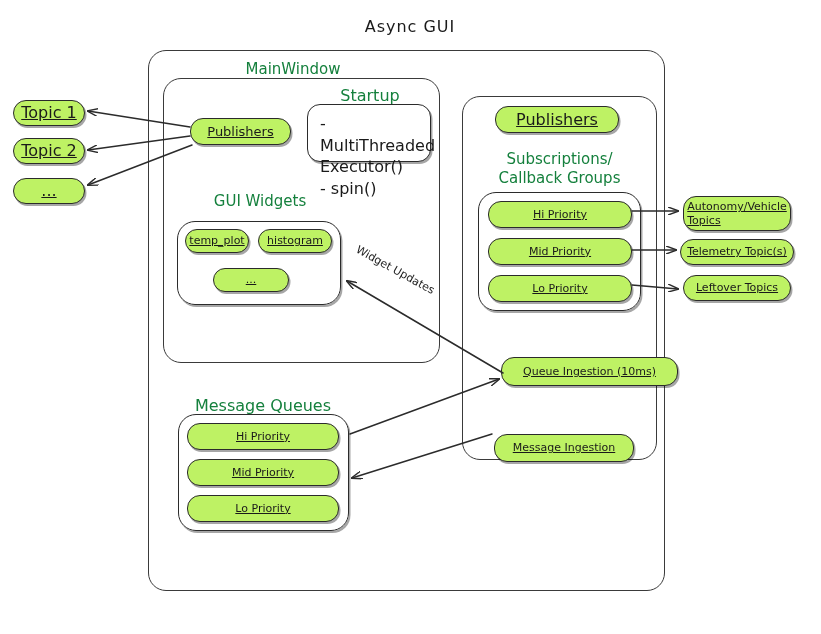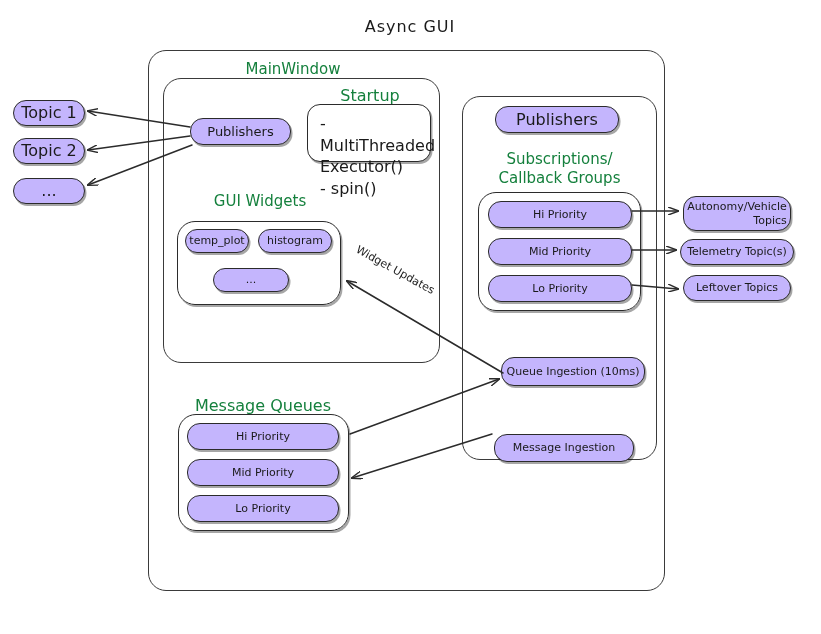--- a/index.html
+++ b/index.html
@@ -27,27 +27,28 @@
     width: 821px;
     height: 634px;
     pointer-events: none;
   }
   
   .box {
     position: absolute;
     box-sizing: border-box;
     border: 1.6px solid #2b2b2b;
     border-radius: 13px;
-    background: #c4b5fd;
+    background: #bef264;
     display: flex;
     align-items: center;
     justify-content: center;
-    text-align: right;
+    text-align: left;
     line-height: 1.22;
     box-shadow: 1.5px 2px 0 rgba(0,0,0,0.35);
+    text-decoration: underline;
   }
   .container-box {
     position: absolute;
     box-sizing: border-box;
     border: 1.4px solid #3a3a3a;
     border-radius: 18px;
     background: transparent;
   }
   .plain-box {
     box-shadow: none;
@@ -127,21 +128,21 @@
 
   <div class="box f12" style="left:495px; top:106px; width:124px; height:27px;">Publishers</div>
 
   <div class="group-label f15" style="left:482px; top:150px; width:155px; line-height:1.28;">Subscriptions/
 Callback Groups</div>
   <div class="container-box plain-box" style="left:478px; top:192px; width:163px; height:119px; border-width:1.6px; border-color:#2b2b2b; box-shadow:1.5px 2px 0 rgba(0,0,0,0.35);"></div>
   <div class="box f11" style="left:488px; top:201px; width:144px; height:27px;">Hi Priority</div>
   <div class="box f11" style="left:488px; top:238px; width:144px; height:27px;">Mid Priority</div>
   <div class="box f11" style="left:488px; top:275px; width:144px; height:27px;">Lo Priority</div>
 
-  <div class="box f11" style="left:501px; top:357px; width:144px; height:29px;">Queue Ingestion (10ms)</div>
+  <div class="box f11" style="left:501px; top:357px; width:177px; height:29px;">Queue Ingestion (10ms)</div>
 
   <div class="box f11" style="left:494px; top:434px; width:140px; height:28px;">Message Ingestion</div>
 
   <div class="box f11" style="left:683px; top:196px; width:108px; height:35px; white-space:pre-line;">Autonomy/Vehicle
 Topics</div>
   <div class="box f11" style="left:680px; top:239px; width:114px; height:26px;">Telemetry Topic(s)</div>
   <div class="box f11" style="left:683px; top:275px; width:108px; height:26px;">Leftover Topics</div>
 
   <div class="edge-label f11" style="left:360px; top:243px; transform: rotate(29deg);">Widget Updates</div>
 

